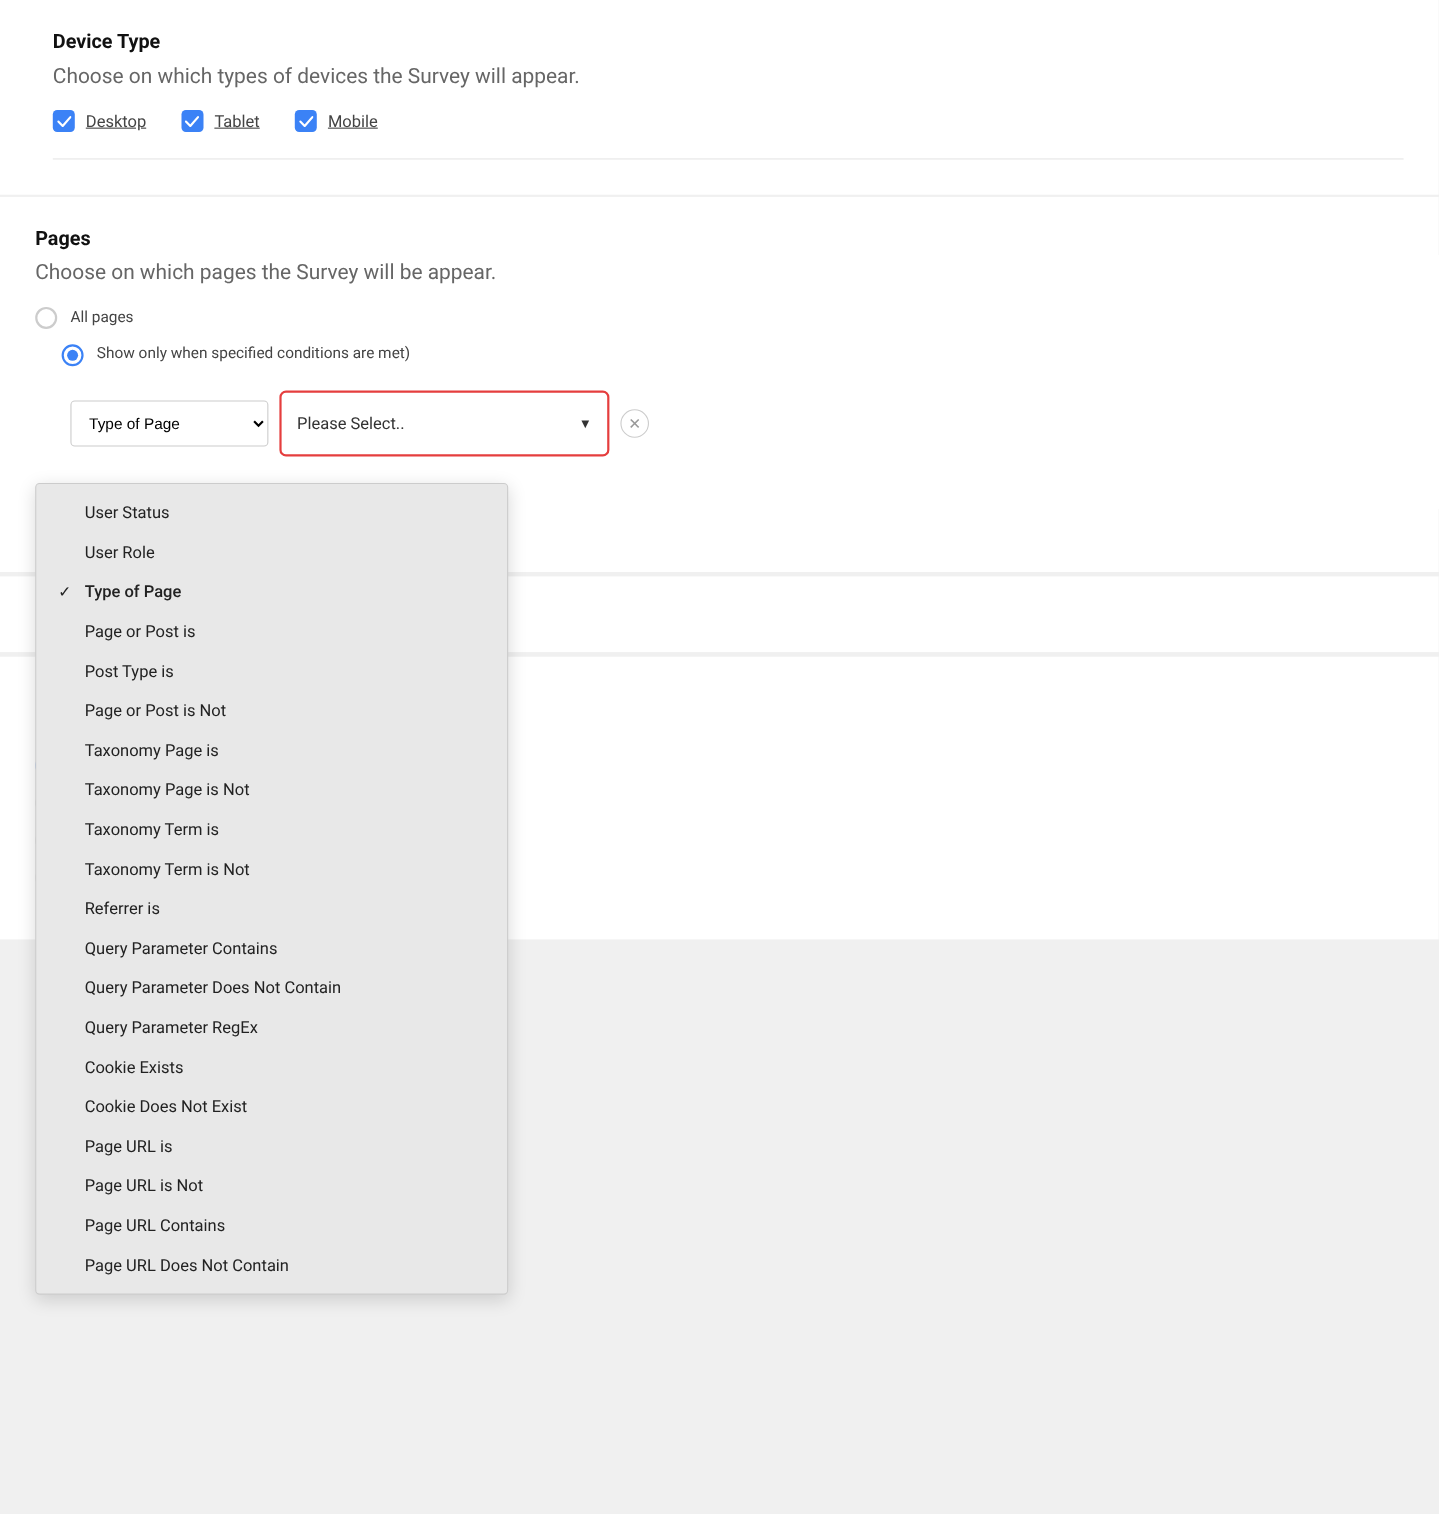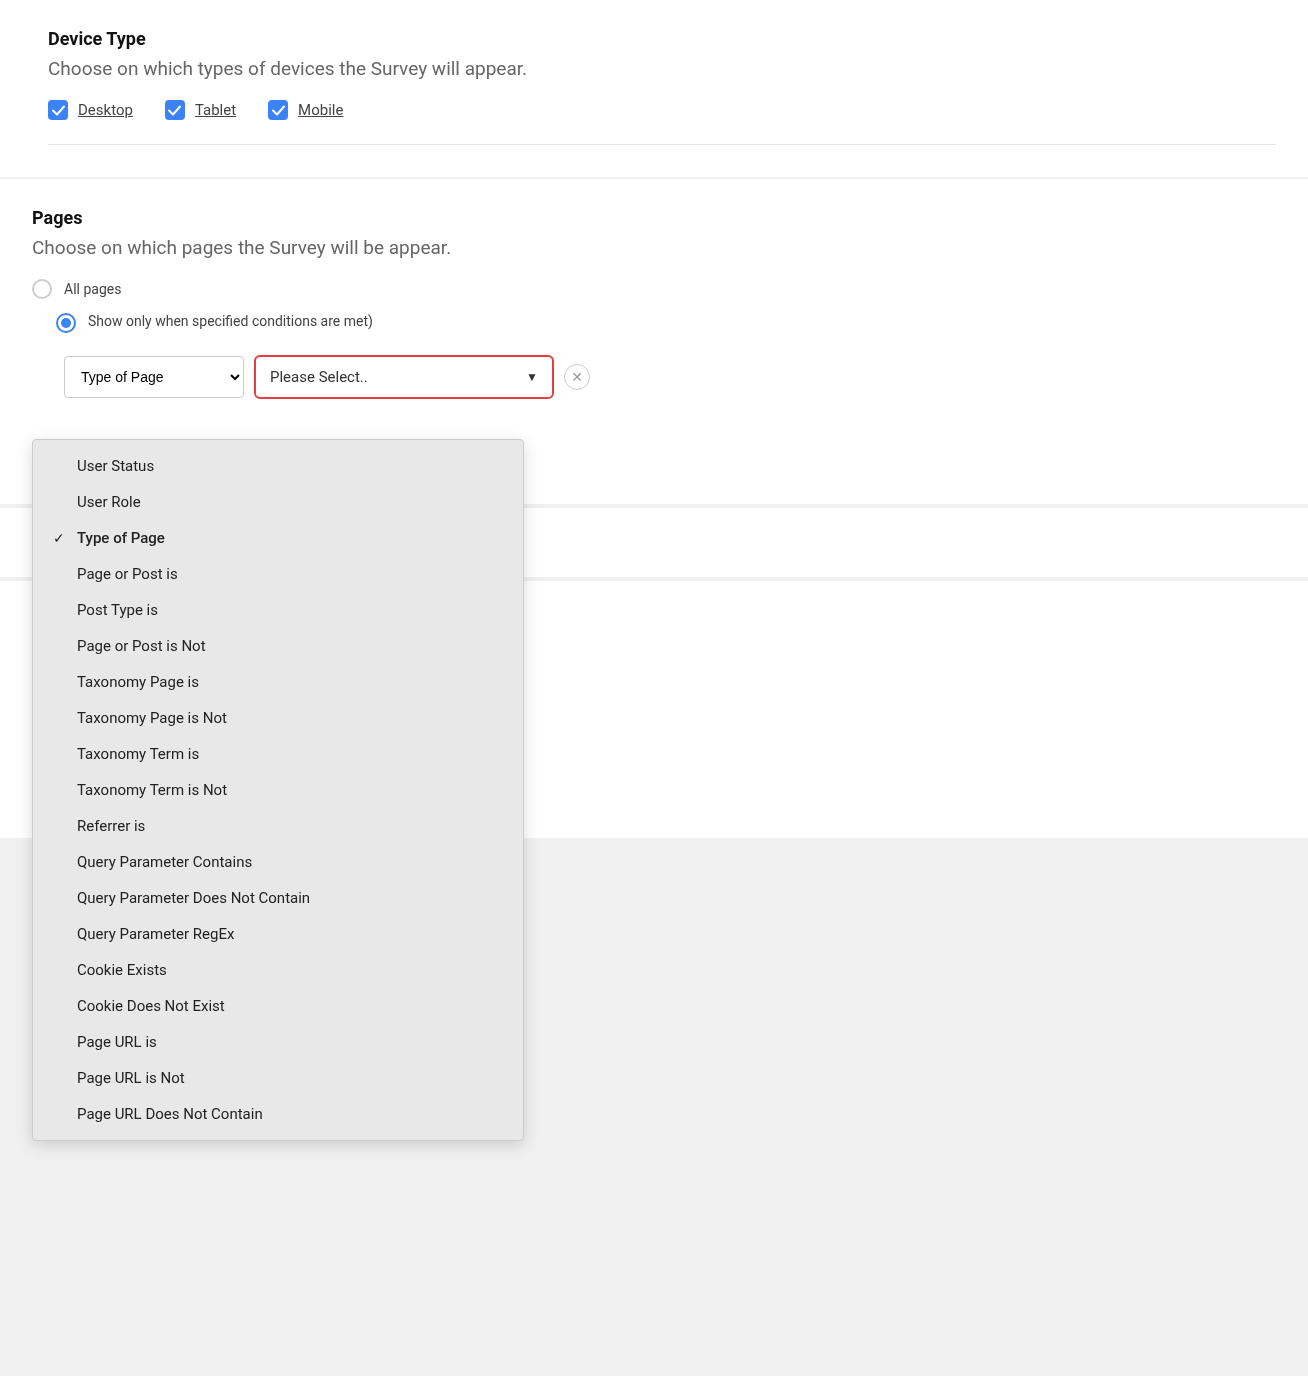--- a/index.html
+++ b/index.html
@@ -115,21 +115,21 @@
       min-width: 180px;
       height: 42px;
     }
     .please-select-box {
       border: 2px solid #e53e3e;
       border-radius: 6px;
       padding: 8px 14px;
       font-size: 15px;
       background: #fff;
       min-width: 300px;
-      height: 44px;
+      height: 60px;
       display: flex;
       align-items: center;
       justify-content: space-between;
       cursor: pointer;
     }
     .close-circle {
       width: 26px;
       height: 26px;
       border-radius: 50%;
       border: 1.5px solid #ccc;
@@ -147,21 +147,21 @@
       cursor: pointer;
       margin-top: 24px;
       display: inline-block;
     }
 
     
     .dropdown-overlay {
       position: absolute;
       top: 260px;
       left: 32px;
-      width: 492px;
+      width: 430px;
       background: #e8e8e8;
       border: 1px solid #ccc;
       border-radius: 4px;
       z-index: 100;
       box-shadow: 0 4px 16px rgba(0,0,0,0.15);
       padding: 8px 0;
     }
     .dropdown-item {
       padding: 9px 20px;
       font-size: 15px;
@@ -350,20 +350,24 @@
       <div class="dropdown-item">
         <span class="checkmark"></span>
         <span>Page URL is</span>
       </div>
       <div class="dropdown-item">
         <span class="checkmark"></span>
         <span>Page URL is Not</span>
       </div>
       <div class="dropdown-item">
         <span class="checkmark"></span>
+        <span>Page URL Contains</span>
+      </div>
+      <div class="dropdown-item">
+        <span class="checkmark"></span>
         <span>Page URL Does Not Contain</span>
       </div>
     </div>
   </div>
 
   <div style="height: 2px; background: #f0f0f0;"></div>
 
   <div class="lower-section">
     <div class="lower-title">Be</div>
   </div>

